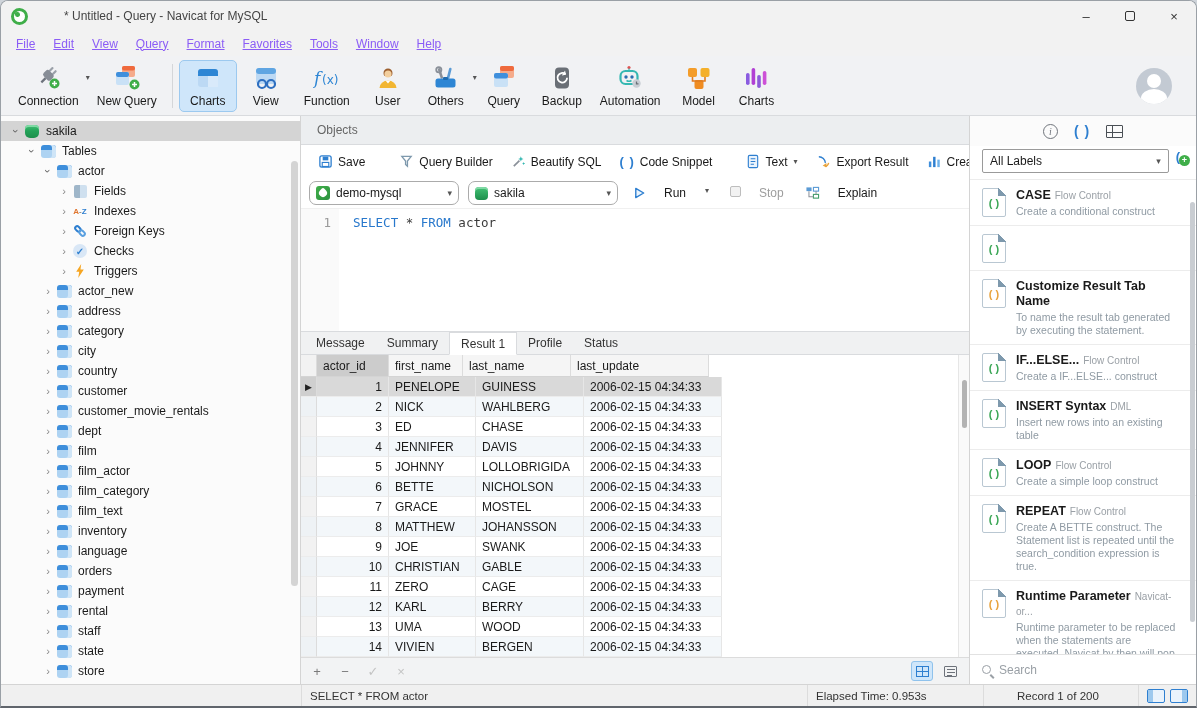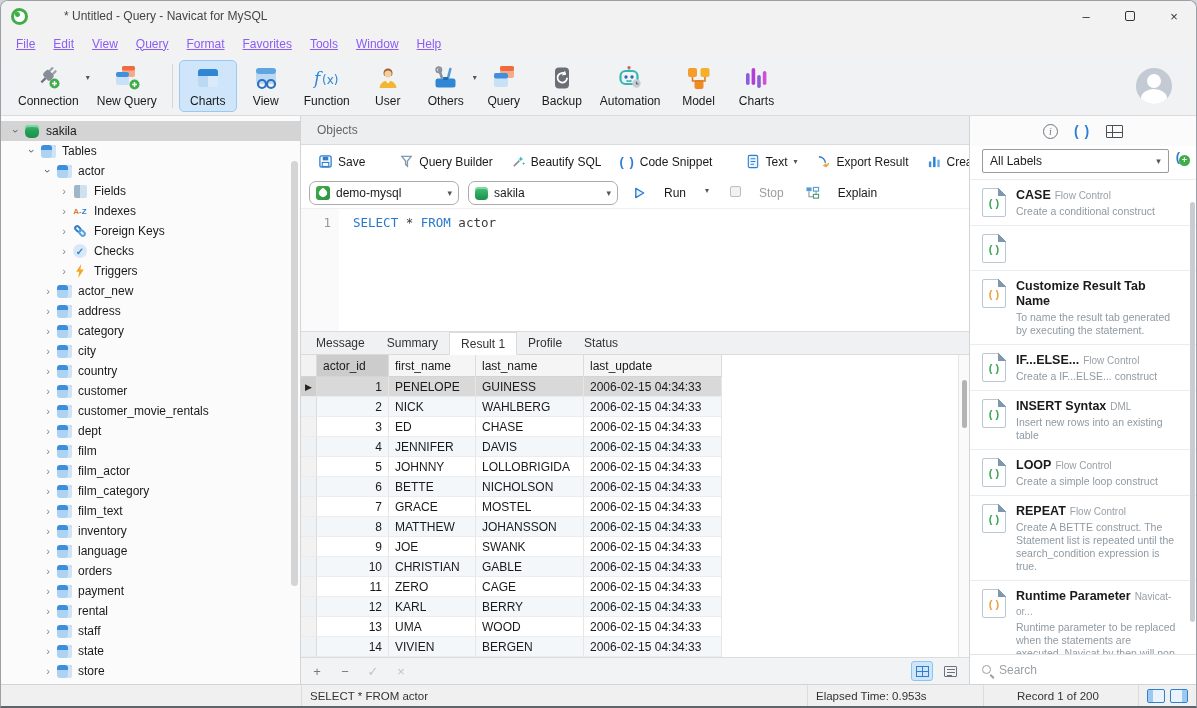--- a/index.html
+++ b/index.html
@@ -713,21 +713,21 @@
           <div class="r-tab active">Result 1</div>
           <div class="r-tab">Profile</div>
           <div class="r-tab">Status</div>
         </div>
 
       <div class="grid-wrap">
         <div id="grid">
             <div class="g-row g-head">
               <div class="g-cell sel-col" style="width:16px"></div>
               <div class="g-cell hl" style="width:72px">actor_id</div>
-              <div class="g-cell" style="width:87px">first_name</div>
+              <div class="g-cell" style="width:74px">first_name</div>
               <div class="g-cell" style="width:108px">last_name</div>
               <div class="g-cell" style="width:138px">last_update</div>
             </div>
             <div class="g-row selected">
               <div class="g-cell sel-col" style="width:16px">▶</div>
               <div class="g-cell num" style="width:72px">1</div>
               <div class="g-cell" style="width:87px">PENELOPE</div>
               <div class="g-cell" style="width:108px">GUINESS</div>
               <div class="g-cell" style="width:138px">2006-02-15 04:34:33</div>
             </div>

